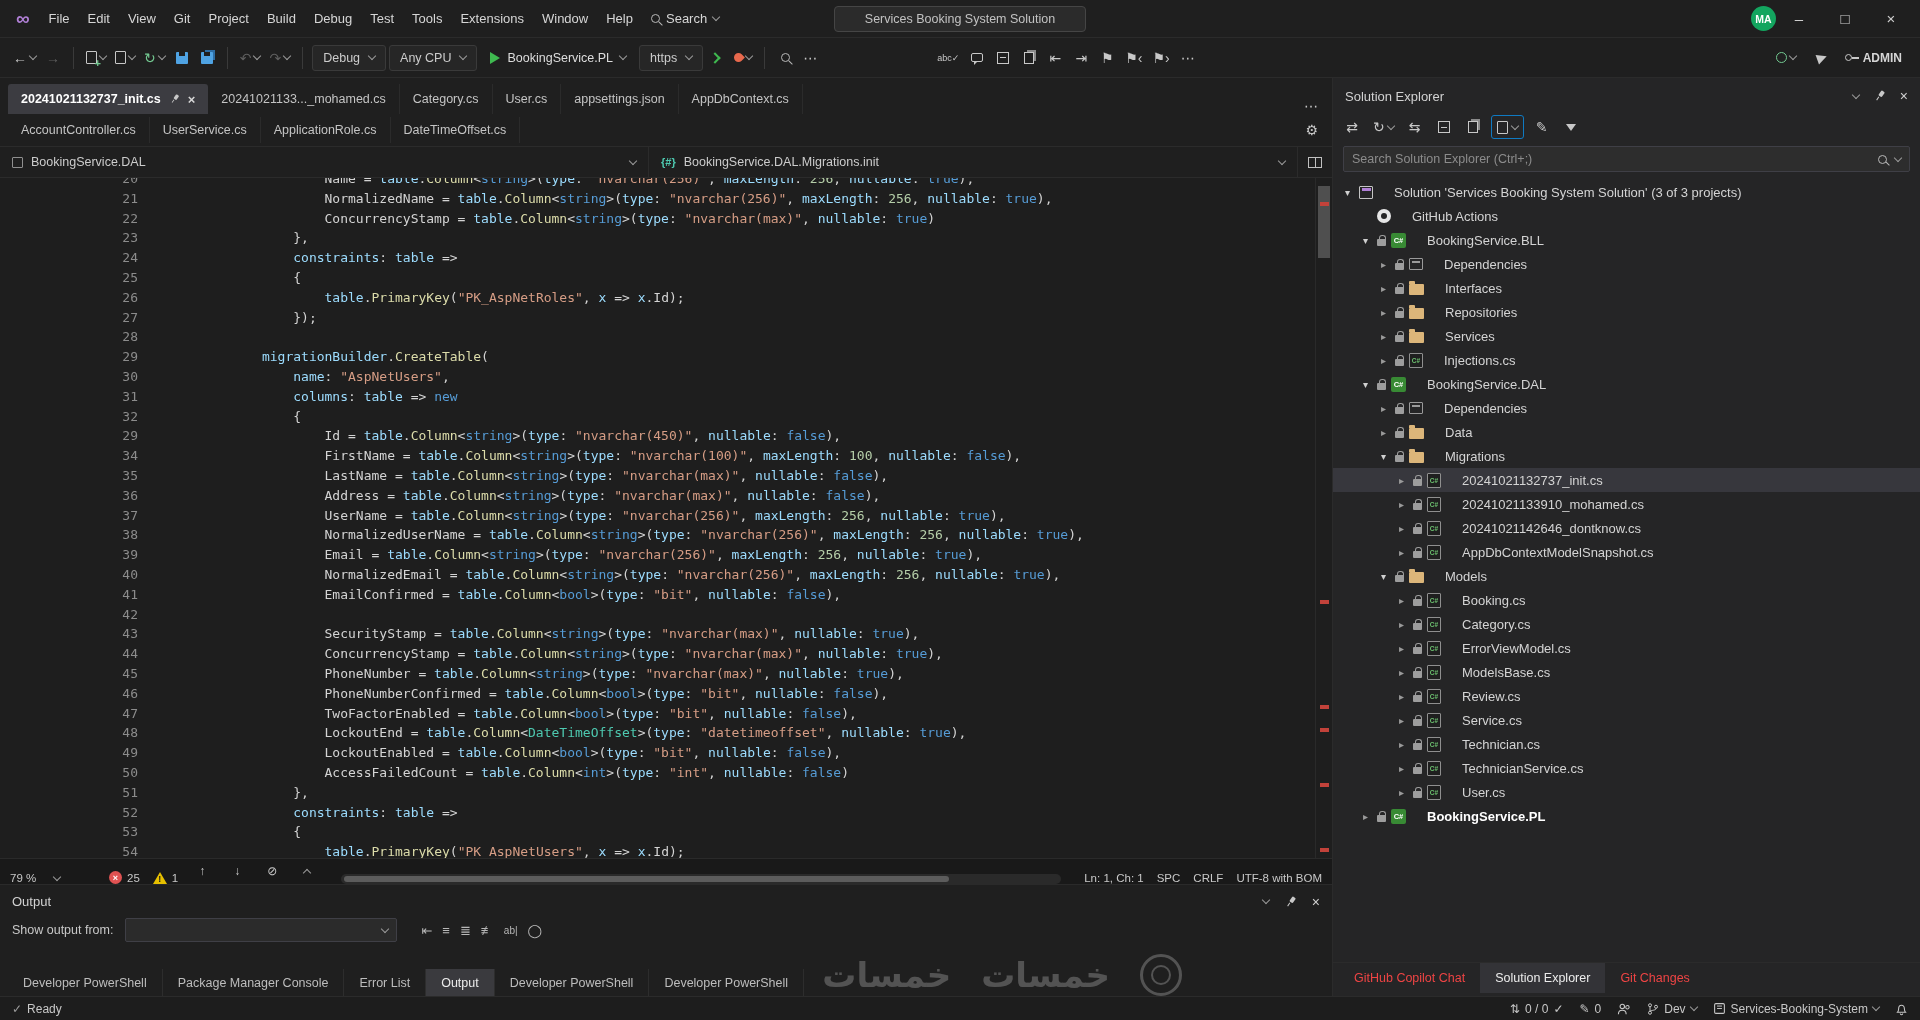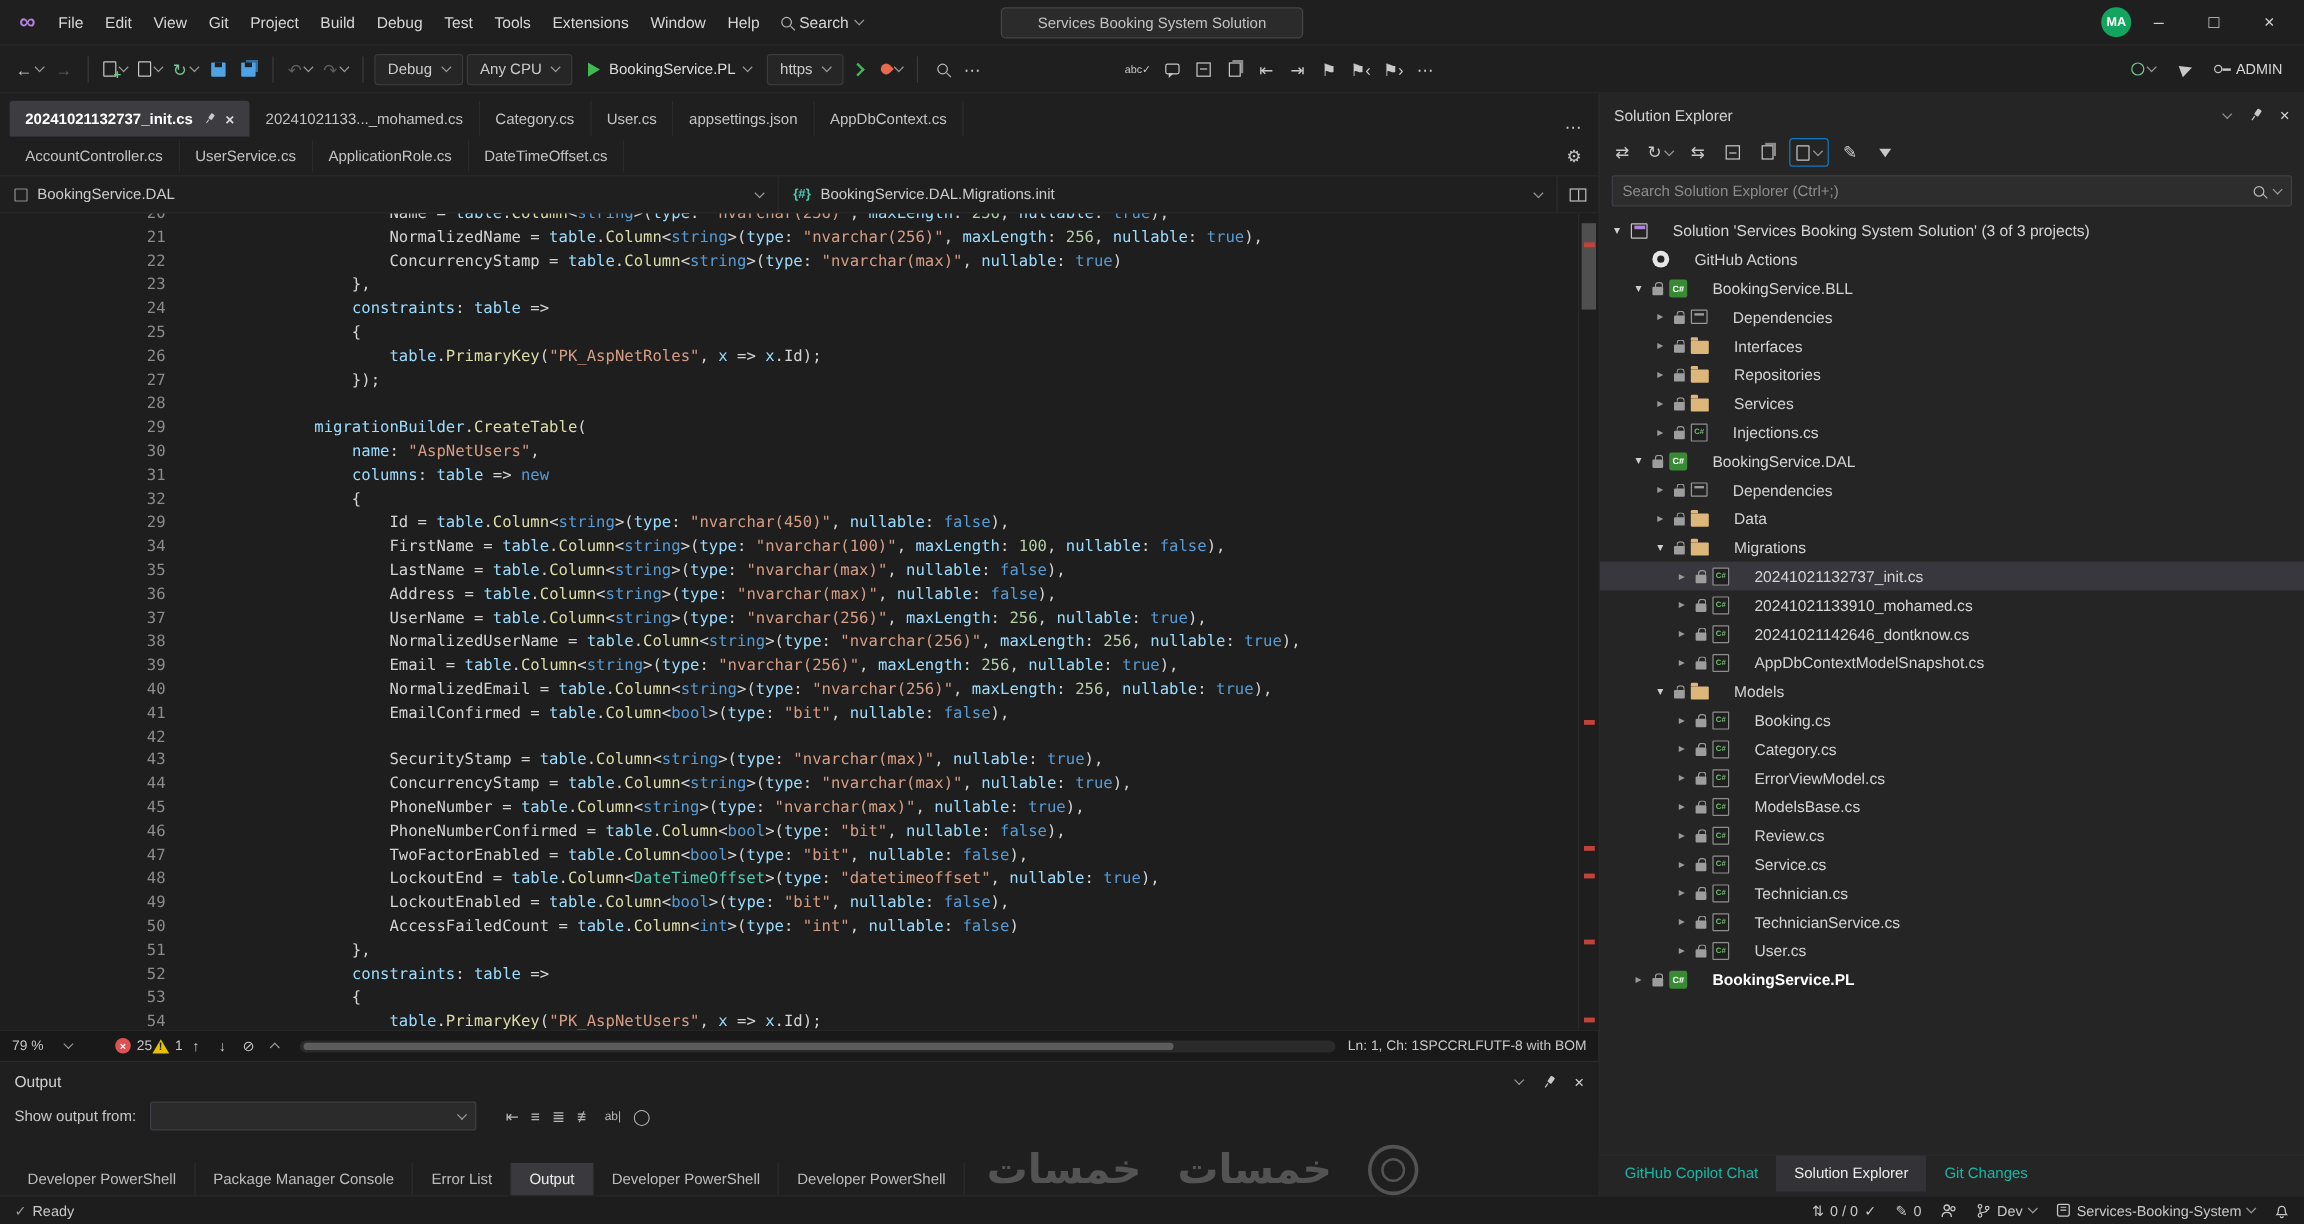--- a/index.html
+++ b/index.html
@@ -22,21 +22,21 @@
   .toolbar{height:40px;flex:none;display:flex;align-items:center;background:#1f1f1f;border-bottom:1px solid #2b2b2b;padding:0 10px;gap:3px;font-size:12.5px}
   .tb-icon{height:26px;min-width:22px;display:flex;align-items:center;justify-content:center;gap:3px;color:#c8c8c8;font-size:14px;padding:0 3px}
   .tb-icon.disabled{color:#5f5f5f}
   .tb-sep{width:1px;height:22px;background:#3a3a3a;margin:0 6px;flex:none}
   .combo{display:flex;align-items:center;gap:9px;height:26px;padding:0 10px;background:#262626;border:1px solid #3a3a3a;border-radius:3px;color:#ccc}
   .start-btn{display:flex;align-items:center;gap:7px;height:26px;padding:0 10px;border-radius:3px;color:#ddd}
   .play-tri{width:0;height:0;border-left:10px solid #3fb950;border-top:6px solid transparent;border-bottom:6px solid transparent}
   .play-hollow{width:8px;height:8px;border-top:2px solid #3fb950;border-right:2px solid #3fb950;transform:rotate(45deg);margin-right:4px}
   .tb-mid{margin-left:110px;display:flex;align-items:center;gap:4px}
   .tb-right{margin-left:auto;display:flex;align-items:center;gap:12px;padding-right:8px}
-  .admin-chip{display:flex;align-items:center;gap:7px;font-weight:normal;color:#d6d6d6;font-size:12px}
+  .admin-chip{display:flex;align-items:center;gap:7px;font-weight:bold;color:#d6d6d6;font-size:12px}
 
   
   .chv{display:inline-block;width:6px;height:6px;border-right:1.4px solid #9a9a9a;border-bottom:1.4px solid #9a9a9a;transform:rotate(45deg);margin-top:-3px}
   .chv.up{transform:rotate(225deg);margin-top:3px}
   .mag-icon{display:inline-block;width:9px;height:9px;border:1.4px solid #b8b8b8;border-radius:50%;position:relative}
   .mag-icon::after{content:"";position:absolute;width:5px;height:1.4px;background:#b8b8b8;transform:rotate(45deg);right:-4px;bottom:-2px}
   .doc-icon{display:inline-block;width:11px;height:13px;border:1.2px solid #c8c8c8;border-radius:1px;position:relative}
   .doc-icon.plus::after{content:"+";position:absolute;right:-5px;bottom:-6px;color:#73c991;font-size:11px;font-weight:bold}
   .floppy-icon{display:inline-block;width:12px;height:12px;background:#4fa3e3;border-radius:1px;position:relative}
   .floppy-icon::before{content:"";position:absolute;top:0;left:3px;right:3px;height:4px;background:#1f1f1f}
@@ -83,21 +83,21 @@
   .editor{flex:1;position:relative;background:#1e1e1e;overflow:hidden;min-height:0}
   .code-lines{position:absolute;top:-9px;left:0;right:18px}
   .code-line{display:flex;height:19.8px;line-height:19.8px;font-family:"DejaVu Sans Mono","Liberation Mono",monospace;font-size:13px;white-space:pre}
   .gutter{width:168px;flex:none;text-align:right;padding-right:30px;color:#8c8c8c}
   .code-text{color:#d4d4d4}
   .tk-k{color:#569cd6}.tk-t{color:#4ec9b0}.tk-s{color:#d69d85}.tk-n{color:#b5cea8}.tk-m{color:#dcdcaa}.tk-v{color:#9cdcfe}
   .vscroll{position:absolute;top:0;right:0;bottom:0;width:17px;background:#1e1e1e;border-left:1px solid #2a2a2a}
   .vthumb{position:absolute;left:2px;right:2px;top:8px;height:72px;background:#4f4f4f}
   .err-mark{position:absolute;right:3px;width:9px;height:4px;background:#c2423a}
 
-  .estatus{height:26px;flex:none;display:flex;align-items:center;background:#191919;border-top:1px solid #2a2a2a;padding:0 10px;font-size:11.5px;color:#c8c8c8}
+  .estatus{height:26px;flex:none;display:flex;align-items:flex-end;background:#191919;border-top:1px solid #2a2a2a;padding:0 10px;gap:13px;font-size:11.5px;color:#c8c8c8}
   .zoom-sel{display:flex;align-items:center;gap:18px;width:86px}
   .err-icon{width:13px;height:13px;border-radius:50%;background:#e05252;color:#fff;font-size:9px;font-weight:bold;display:flex;align-items:center;justify-content:center}
   .warn-icon{position:relative;width:0;height:0;border-left:7px solid transparent;border-right:7px solid transparent;border-bottom:12px solid #e7c000}
   .warn-icon::after{content:"!";position:absolute;left:-1.5px;top:1.5px;font-size:9px;color:#1b1b1b;font-weight:bold}
   .stat-item{display:flex;align-items:center;gap:5px}
   .hscroll{flex:1;height:10px;background:#2a2a2a;border-radius:5px;position:relative;margin:0 10px}
   .hthumb{position:absolute;left:3px;top:2px;bottom:2px;width:84%;background:#5c5c5c;border-radius:4px}
 
   
   .output{height:112px;flex:none;background:#1f1f1f;border-top:1px solid #2a2a2a;display:flex;flex-direction:column;position:relative}
@@ -138,21 +138,21 @@
   .ico-github::after{content:"";position:absolute;left:4px;top:4px;width:6px;height:6px;border-radius:50%;background:#252526}
   .ico-csproj{width:15px;height:15px;background:#388a34;border-radius:2px;color:#fff;font-size:7.5px;font-weight:bold}
   .ico-csfile{width:14px;height:15px;border:1px solid #8f8f8f;border-radius:1px;color:#6cc06f;font-size:6.5px;font-weight:bold;background:#1f1f1f}
   .ico-folder{width:15px;height:11px;background:#dcb67a;border-radius:1px;position:relative;margin-top:3px}
   .ico-folder::before{content:"";position:absolute;top:-3px;left:0;width:6px;height:3px;background:#dcb67a;border-radius:1px 1px 0 0}
   .ico-deps{width:14px;height:12px;border:1px solid #9a9a9a;border-radius:1px;position:relative}
   .ico-deps::after{content:"";position:absolute;left:2px;right:2px;top:2px;height:2px;background:#9a9a9a}
   .lock-icon{width:9px;height:7px;background:#9d9d9d;border-radius:1px;position:relative;margin-top:5px;flex:none}
   .lock-icon::before{content:"";position:absolute;top:-4px;left:1.5px;width:5px;height:4px;border:1.2px solid #9d9d9d;border-bottom:none;border-radius:3px 3px 0 0}
   .sb-tabs{flex:none;height:30px;display:flex;align-items:center;padding-left:6px;border-top:1px solid #2b2b2b;background:#252526;margin-bottom:4px}
-  .sb-tab{height:30px;display:flex;align-items:center;padding:0 15px;font-size:12.5px;color:#14b8a6;white-space:nowrap}
+  .sb-tab{height:30px;display:flex;align-items:center;padding:0 15px;font-size:12.5px;color:#ef4444;white-space:nowrap}
   .sb-tab.active{background:#333337;color:#ececec}
 
   
   .statusbar{height:24px;flex:none;display:flex;align-items:center;background:#1d1d1d;border-top:1px solid #2b2b2b;padding:0 12px;font-size:12px;color:#c8c8c8;gap:8px}
   .sb-right{margin-left:auto;display:flex;align-items:center;gap:16px}
   .stat-grp{display:flex;align-items:center;gap:5px}
 </style>
 </head>
 <body>
 

